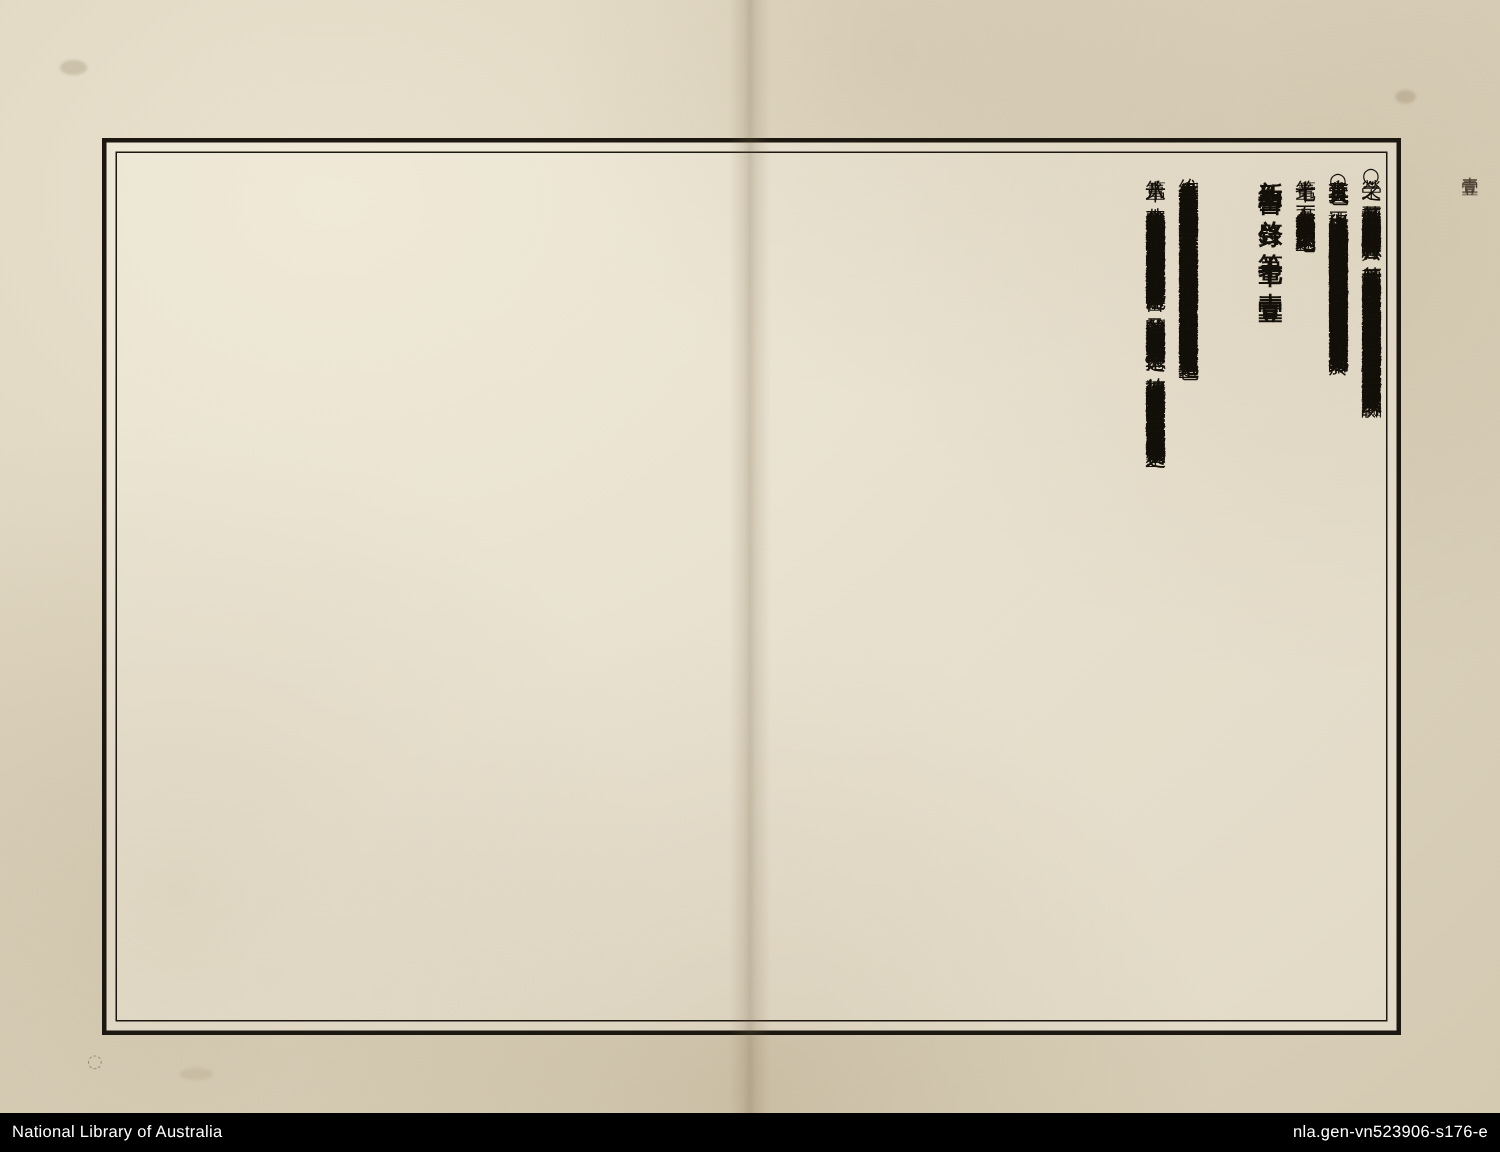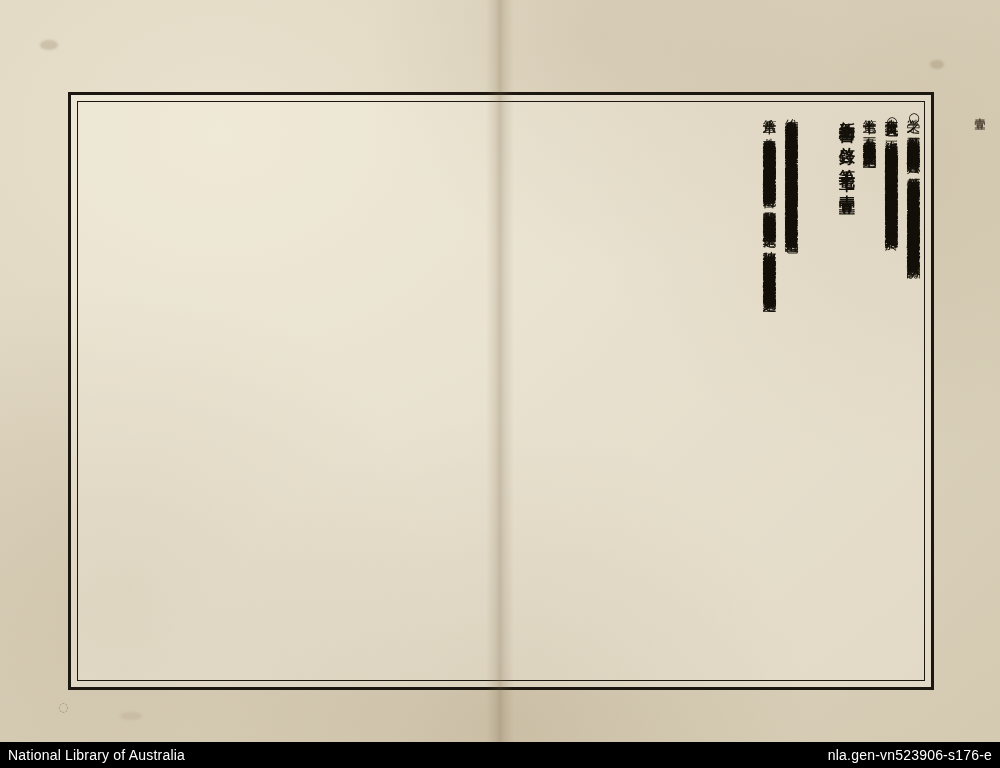--- a/index.html
+++ b/index.html
@@ -145,21 +145,21 @@
   
   #footer {
     position: absolute;
     left: 0;
     top: 742px;
     width: 1000px;
     height: 26px;
     background: #000000;
     color: #ffffff;
     font-family: "Liberation Sans", sans-serif;
-    font-size: 14px;
+    font-size: 11px;
     display: flex;
     align-items: center;
     justify-content: space-between;
     padding: 0 8px;
     box-sizing: border-box;
   }
   #footer .left { letter-spacing: 0.2px; }
   #footer .right { letter-spacing: 0.2px; text-align: right; }
 
   

